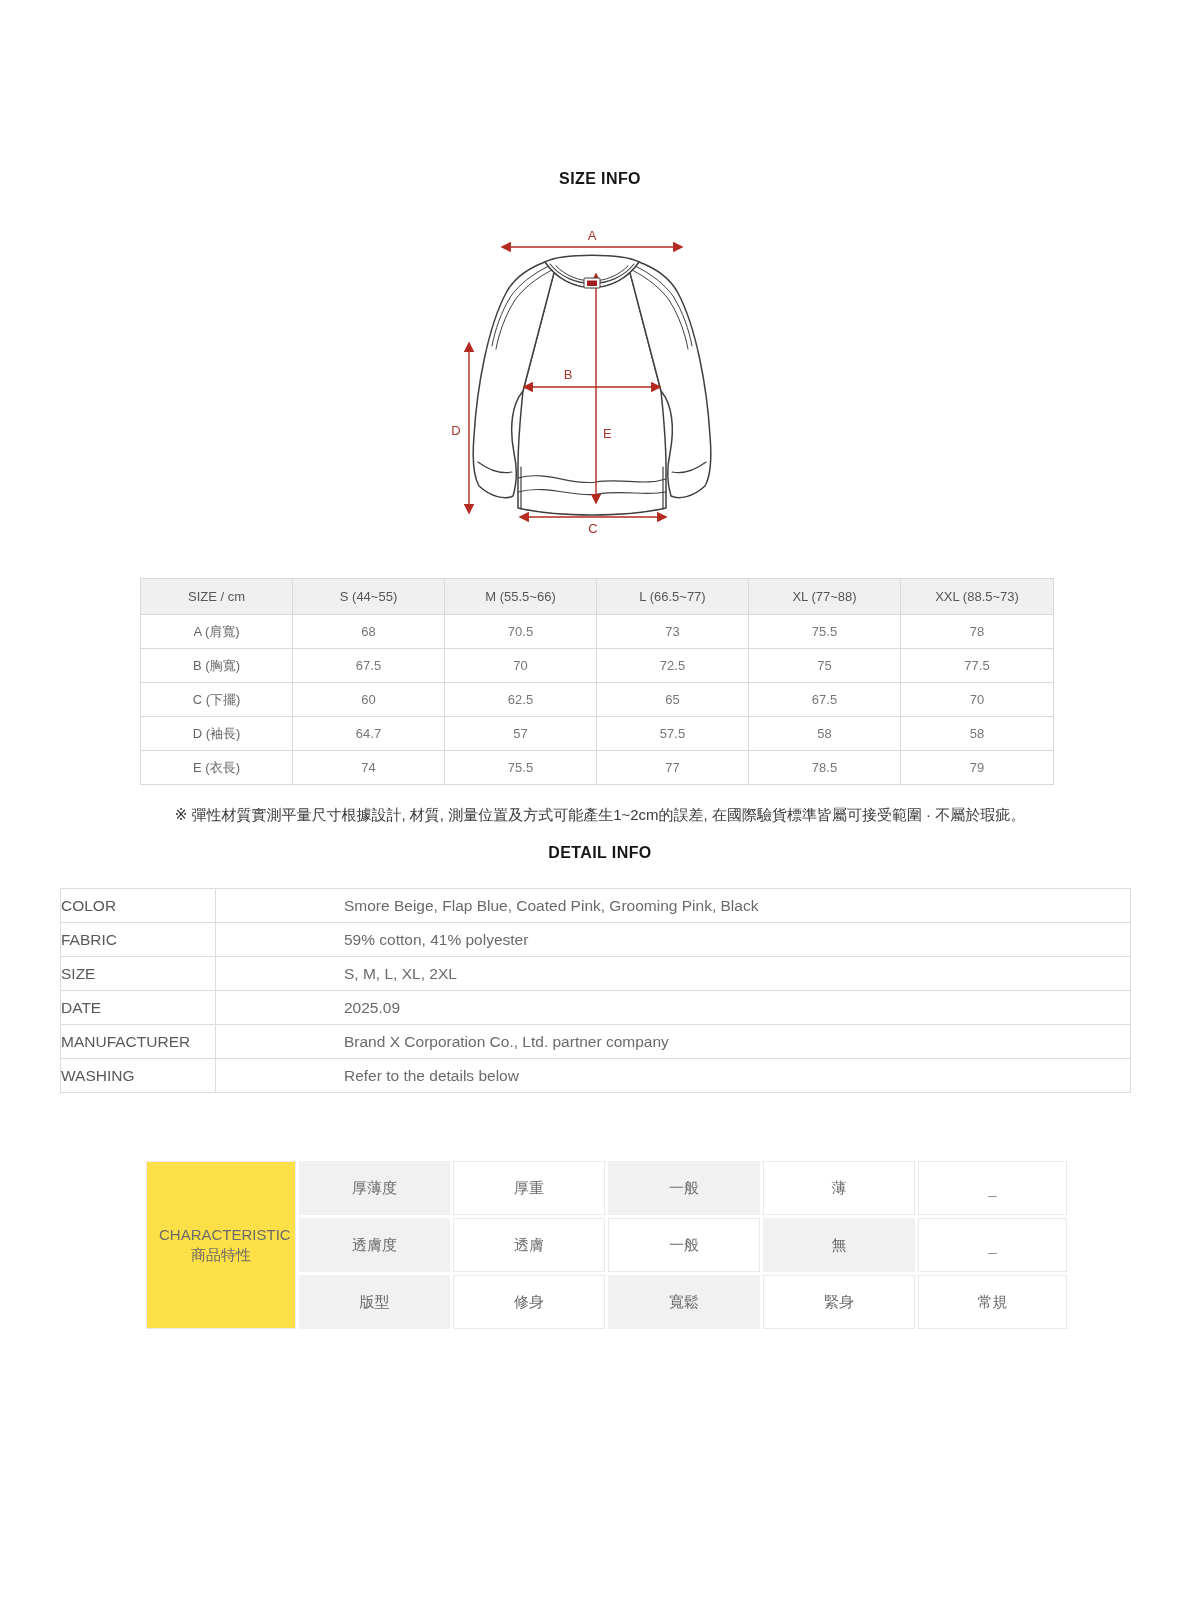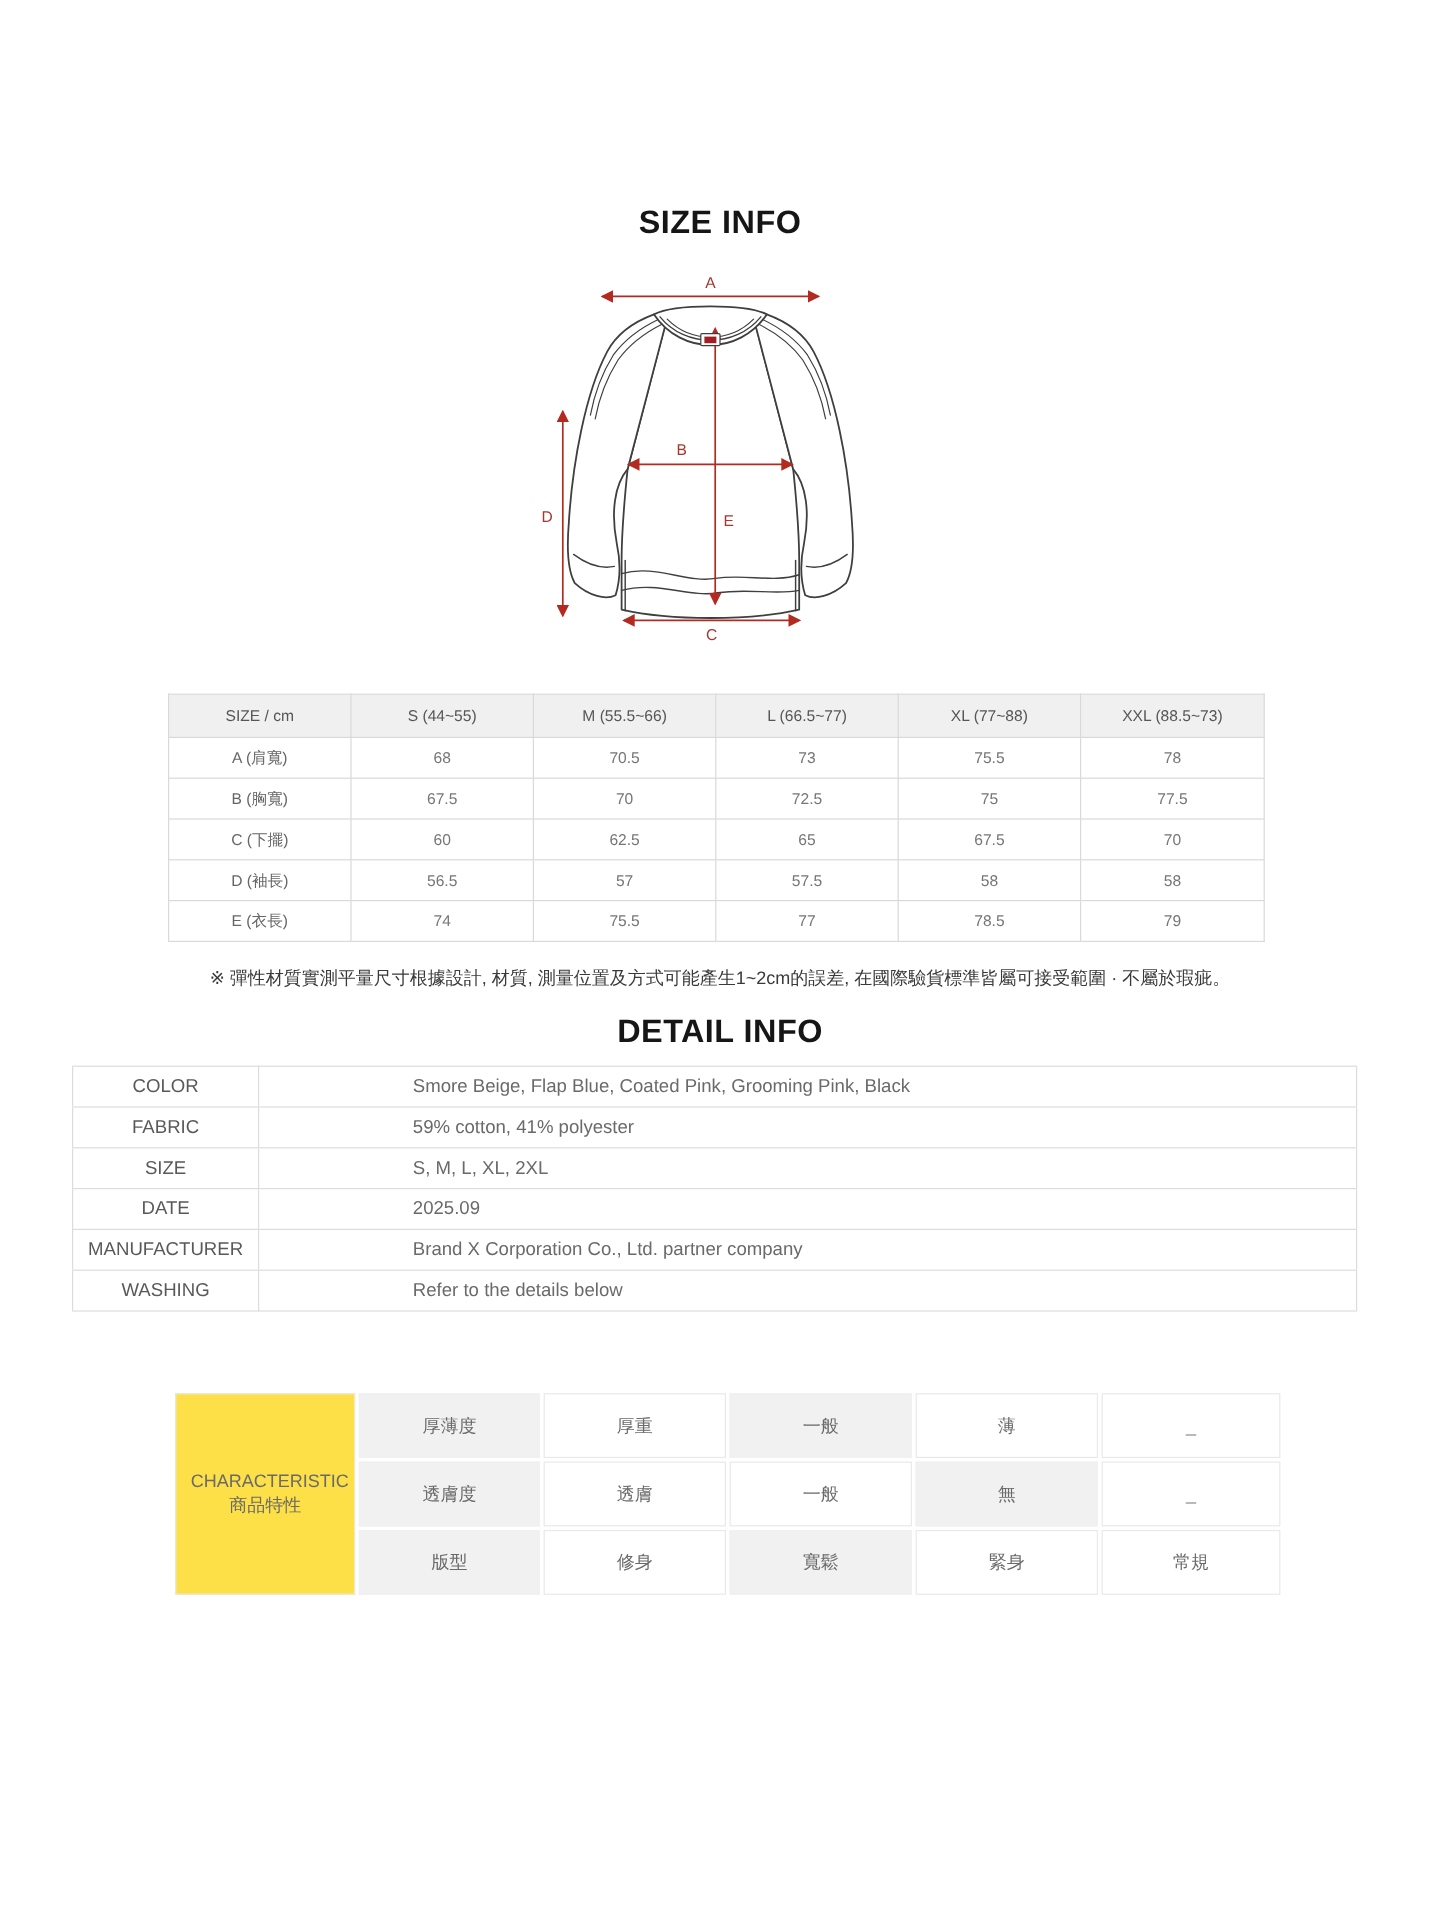--- a/index.html
+++ b/index.html
@@ -1,18 +1,18 @@
 <!DOCTYPE html>
 <html><head>
 <meta charset="utf-8">
 <style>
   html,body{margin:0;padding:0;background:#fff;}
   .page{position:relative;width:1200px;height:1599px;background:#fff;margin:0 auto;overflow:hidden;
         font-family:"Liberation Sans","DejaVu Sans",sans-serif;}
-  .title{position:absolute;left:0;width:100%;text-align:center;font-size:27px;font-weight:700;
+  .title{position:absolute;left:0;width:100%;text-align:center;font-size:16px;font-weight:700;
          color:#161616;letter-spacing:.4px;margin:0;}
   .t-size{top:170px;}
   .t-detail{top:844px;}
 
   .diagram{position:absolute;left:420px;top:220px;width:360px;height:322px;}
 
   
   .size-table{position:absolute;left:140px;top:578px;width:913px;border-collapse:collapse;
               table-layout:fixed;font-size:13px;color:#767676;}
   .size-table th,.size-table td{border:1px solid #d9d9d9;text-align:center;padding:0;height:33px;
@@ -22,21 +22,21 @@
 
   .note{position:absolute;left:0;top:806px;width:100%;text-align:center;font-size:15px;
         color:#3a3a3a;margin:0;}
 
   
   .detail-table{position:absolute;left:60px;top:888px;width:1071px;border-collapse:collapse;
                 table-layout:fixed;font-size:15.5px;color:#6a6a6a;
                 border-left:1px solid #dcdcdc;border-right:1px solid #dcdcdc;}
   .detail-table td{border-top:1px solid #dcdcdc;height:33px;padding:0;}
   .detail-table tr.last td{border-bottom:1px solid #dcdcdc;}
-  .detail-table td.lbl{width:154px;text-align:center;border-right:1px solid #dcdcdc;color:#595959;}
+  .detail-table td.lbl{width:154px;border-right:1px solid #dcdcdc;color:#595959;}
   .detail-table td.val{padding-left:128px;}
 
   
   .char-table{position:absolute;left:143px;top:1158px;width:913px;border-collapse:separate;
               border-spacing:3px;table-layout:fixed;font-size:15px;color:#6a6a6a;text-align:center;}
   .char-table td{border:1px solid #e9e9e9;background:#fff;height:28px;padding:12px;}
   .char-table td.hd,.char-table td.sel{background:#f1f1f1;border-color:#f1f1f1;}
   .char-table td.main{background:#fde047;border:1px solid #e9e9e9;line-height:1.35;color:#6a6a6a;}
   .char-table td.dash{color:#8a8a8a;}
 </style>
@@ -143,21 +143,21 @@
       <tr>
         <td class="rl">C (下擺)</td>
         <td>60</td>
         <td>62.5</td>
         <td>65</td>
         <td>67.5</td>
         <td>70</td>
       </tr>
       <tr>
         <td class="rl">D (袖長)</td>
-        <td>56.5</td>
+        <td>64.7</td>
         <td>57</td>
         <td>57.5</td>
         <td>58</td>
         <td>58</td>
       </tr>
       <tr>
         <td class="rl">E (衣長)</td>
         <td>74</td>
         <td>75.5</td>
         <td>77</td>

